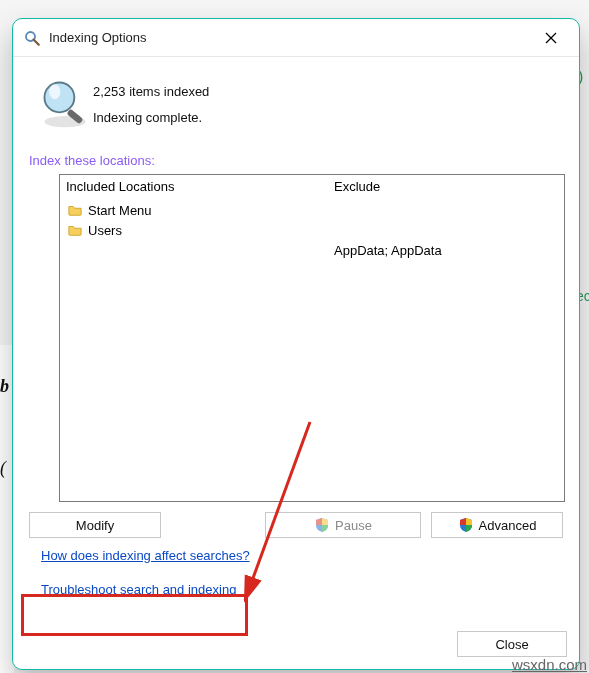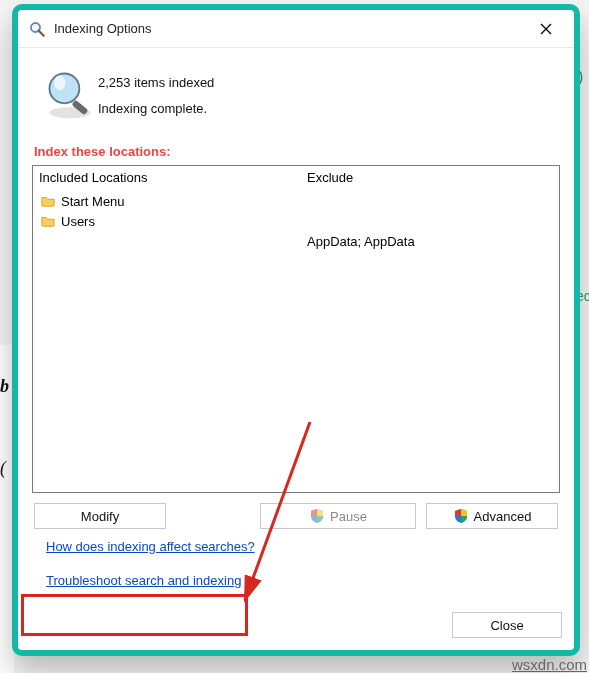--- a/index.html
+++ b/index.html
@@ -14,25 +14,25 @@
     overflow: hidden;
   }
   .backdrop-hint1 { position:absolute; top:68px; left:578px; color:#2a9a5a; font-size:16px; }
   .backdrop-hint2 { position:absolute; top:288px; left:576px; color:#2a9a5a; font-size:14px; }
   .backdrop-strip { position:absolute; left:0; top:345px; width:14px; height:330px; background:#fff; }
   .backdrop-b { position:absolute; left:0; top:376px; font-family:Georgia,serif; font-weight:bold; font-style:italic; font-size:18px; color:#111; }
   .backdrop-c { position:absolute; left:0; top:458px; font-family:Georgia,serif; font-style:italic; font-size:18px; color:#111; }
   .dialog {
     position: absolute;
     left: 12px;
-    top: 4px;
+    top: 18px;
     width: 568px;
     height: 652px;
     background: #fff;
-    border: 6px solid #14b8a6;
+    border: 1px solid #14b8a6;
     border-radius: 10px;
     box-shadow: 0 15px 30px rgba(0,0,0,0.25);
     display: flex;
     flex-direction: column;
   }
   .titlebar {
     display: flex;
     align-items: center;
     height: 38px;
     border-bottom: 1px solid #e8e8e8;
@@ -42,26 +42,27 @@
   .titlebar .title { flex:1; font-size:13px; color:#222; }
   .close-btn {
     width: 44px; height: 30px; display:flex; align-items:center; justify-content:center;
     border-radius:4px;
   }
   .close-btn svg { width:12px; height:12px; stroke:#000; stroke-width:1.2; }
   .body { padding: 12px 14px 10px 14px; flex:1; display:flex; flex-direction:column; }
   .status-row { display:flex; align-items:flex-start; padding:6px 0 18px 10px; }
   .magnifier { width:56px; height:56px; position:relative; }
   .status-text { padding-top:4px; line-height:26px; color:#111; }
-  .section-label { color:#ef4444; margin:4px 2px 6px 2px;font-weight:bold; }
+  .section-label { color:#8b5cf6; margin:4px 2px 6px 2px; }
   .listbox {
     border:1px solid #7a7a7a;
     height: 328px;
     background:#fff;
     display:flex;
+    margin-left:32px;
   }
   .col { padding:4px 6px; }
   .col-left { width: 268px; border-right:0; }
   .col-right { flex:1; }
   .col-head { color:#000; margin-bottom:6px; }
   .row { display:flex; align-items:center; gap:4px; height:20px; }
   .row .ricon { width:18px; height:16px; display:flex; align-items:center; justify-content:center; }
   .excl { height:20px; display:flex; align-items:center; }
   .btn-row { display:flex; gap:10px; margin:10px 2px 8px 2px; }
   .btn {

